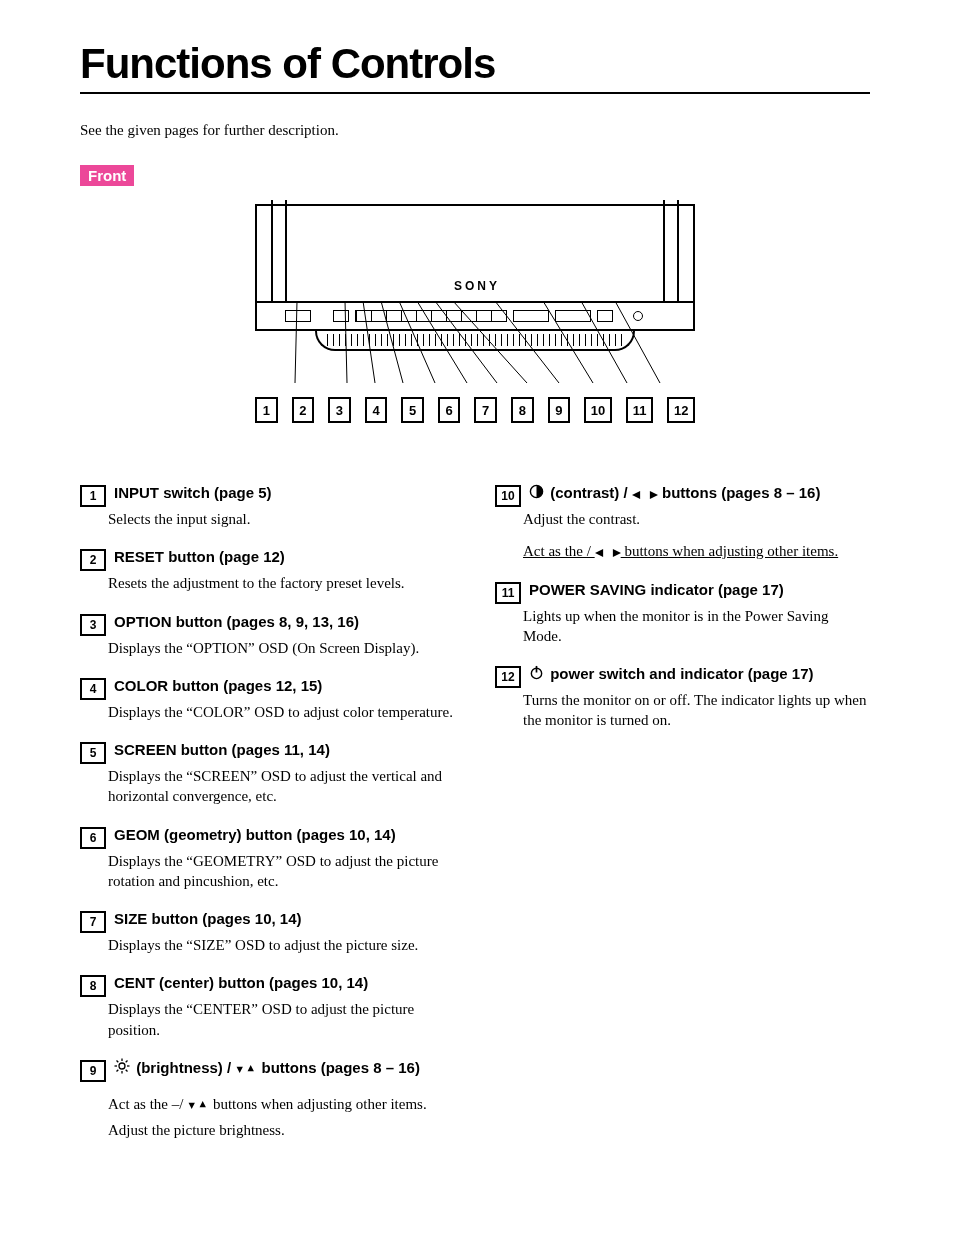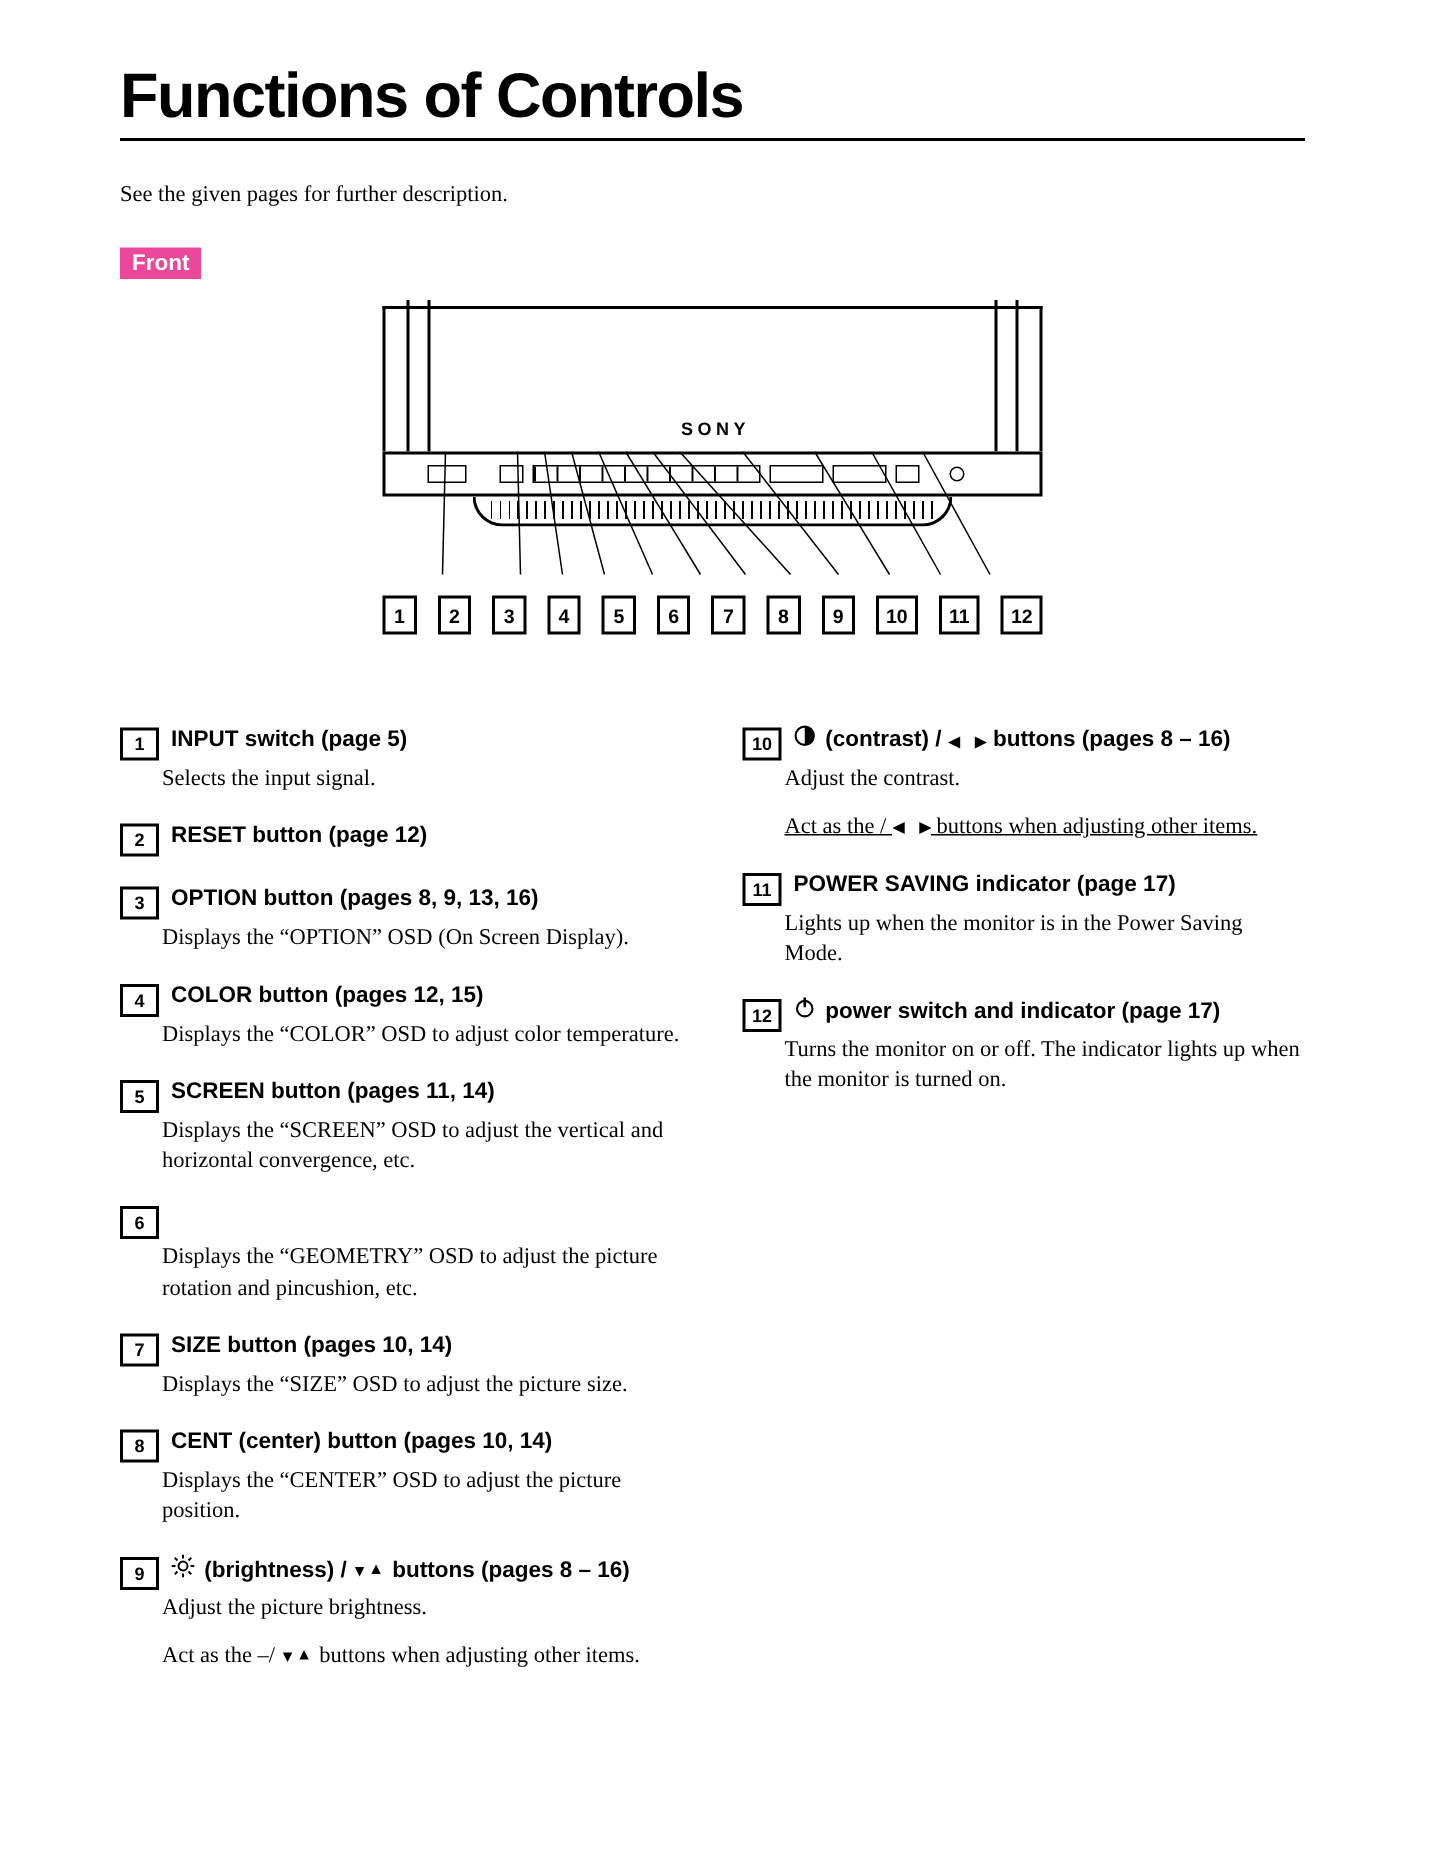--- a/index.html
+++ b/index.html
@@ -274,20 +274,23 @@
           </div>
           <div class="item-body">
             <p>Selects the input signal.</p>
           </div>
         </div>
         <div class="item">
           <div class="item-head">
             <div class="numbox">2</div>
             <div class="item-title">RESET button (page 12)</div>
           </div>
+          <div class="item-body">
+            <p>Resets the adjustment to the factory preset levels.</p>
+          </div>
         </div>
         <div class="item">
           <div class="item-head">
             <div class="numbox">3</div>
             <div class="item-title">OPTION button (pages 8, 9, 13, 16)</div>
           </div>
           <div class="item-body">
             <p>Displays the “OPTION” OSD (On Screen Display).</p>
           </div>
         </div>
@@ -305,20 +308,21 @@
             <div class="numbox">5</div>
             <div class="item-title">SCREEN button (pages 11, 14)</div>
           </div>
           <div class="item-body">
             <p>Displays the “SCREEN” OSD to adjust the vertical and horizontal convergence, etc.</p>
           </div>
         </div>
         <div class="item">
           <div class="item-head">
             <div class="numbox">6</div>
+            <div class="item-title">GEOM (geometry) button (pages 10, 14)</div>
           </div>
           <div class="item-body">
             <p>Displays the “GEOMETRY” OSD to adjust the picture rotation and pincushion, etc.</p>
           </div>
         </div>
         <div class="item">
           <div class="item-head">
             <div class="numbox">7</div>
             <div class="item-title">SIZE  button (pages 10, 14)</div>
           </div>
@@ -349,25 +353,25 @@
                     <line x1="11.7" y1="11.7" x2="13.5" y2="13.5"></line>
                     <line x1="13.5" y1="2.5" x2="11.7" y2="4.3"></line>
                     <line x1="4.3" y1="11.7" x2="2.5" y2="13.5"></line>
                   </g>
                 </svg></span><span> (brightness)   /   <span class="arrows-inline"><svg width="22" height="14" viewBox="0 0 28 14">
                     <path d="M6 2 L10 10 L2 10 Z" fill="#000" transform="rotate(180 6 7)"></path>
                     <path d="M20 2 L24 10 L16 10 Z" fill="#000"></path>
                   </svg></span> buttons (pages  8 – 16)</span></div>
           </div>
           <div class="item-body">
-            <p>Adjust the picture brightness.</p>
             <p style="margin-top: 12px;">Act as the –/   <span class="arrows-inline"><svg width="22" height="14" viewBox="0 0 28 14">
                   <path d="M6 2 L10 10 L2 10 Z" fill="#000" transform="rotate(180 6 7)"></path>
                   <path d="M20 2 L24 10 L16 10 Z" fill="#000"></path>
                 </svg></span> buttons when adjusting other items.</p>
+            <p>Adjust the picture brightness.</p>
           </div>
         </div>
       </div>
     <div class="col" id="col-right">
         <div class="item">
           <div class="item-head">
             <div class="numbox">10</div>
             <div class="item-title"><span class="icon"><svg width="15" height="15" viewBox="0 0 16 16">
                   <circle cx="8" cy="8" r="6.5" fill="none" stroke="#000" stroke-width="1.5"></circle>
                   <path d="M8 1.5 A6.5 6.5 0 0 1 8 14.5 Z" fill="#000"></path>

